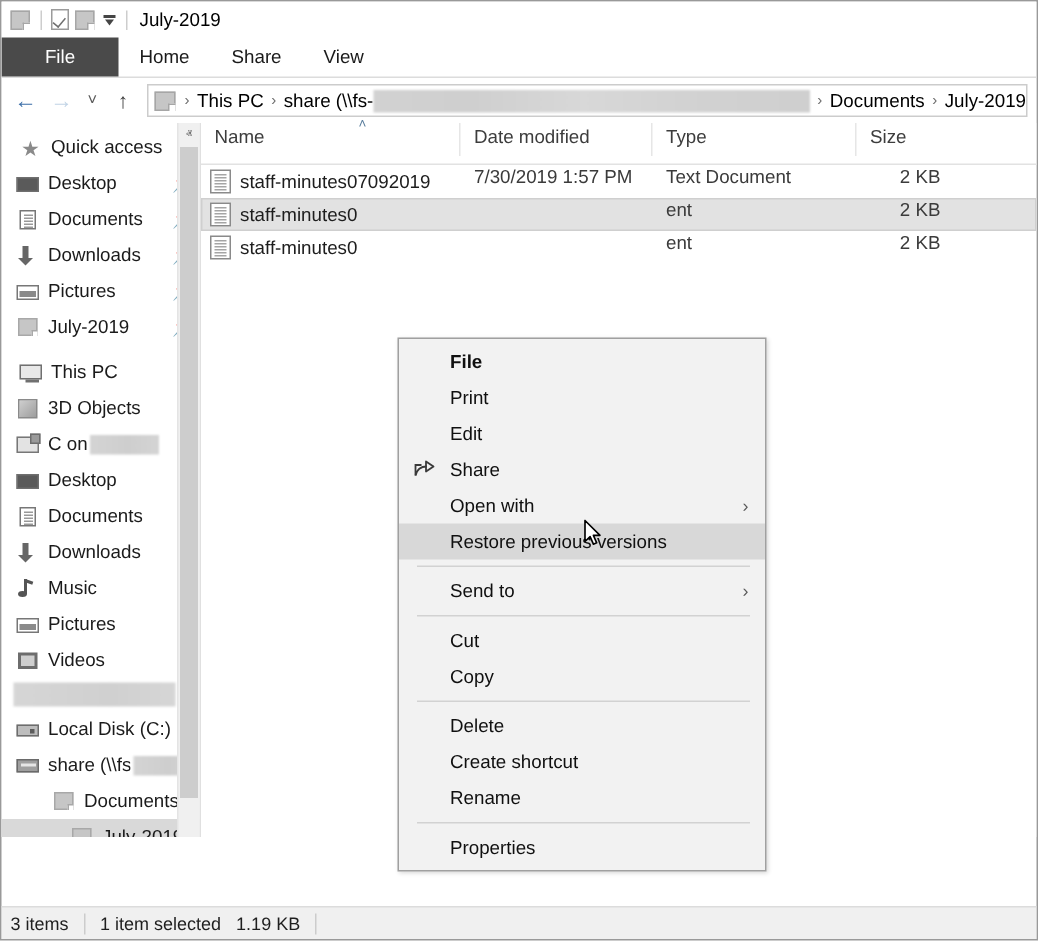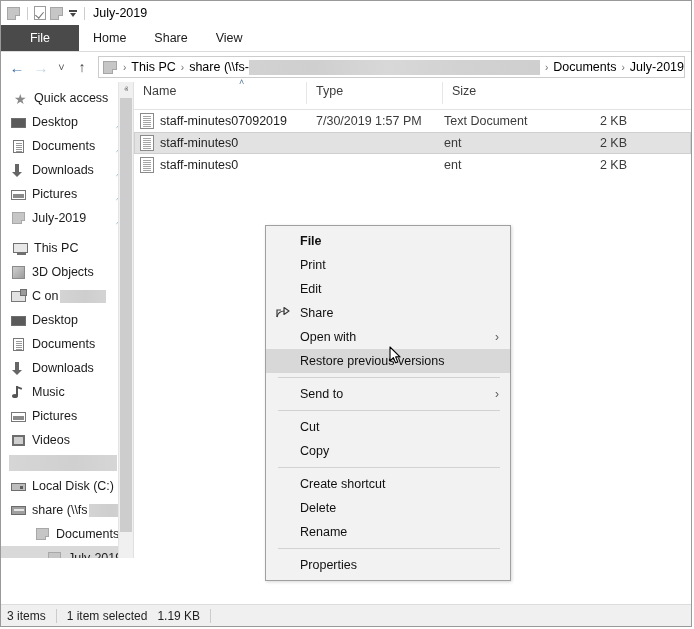--- a/index.html
+++ b/index.html
@@ -447,21 +447,20 @@
   .sort-arrow {
     position: absolute;
     left: 105px;
     top: -5px;
     font-size: 9px;
     color: #5b7f9e;
   }
   .file-row {
     display: flex;
     height: 22px;
-    align-items: center;
     font-size: 12.5px;
     color: #1d1d1d;
     box-sizing: border-box;
     border: 1px solid transparent;
   }
   .file-row.selected {
     background: #e2e2e2;
     border: 1px solid #cfcfcf;
   }
   .cell {
@@ -773,20 +772,21 @@
       </div>
     </div>
 
     <div class="list-pane">
 
       <div class="col-head">
         <div class="col name">
           <span>Name</span>
           <span class="sort-arrow">˄</span>
         </div>
+        <div class="col date">Date modified</div>
         <div class="col type">Type</div>
         <div class="col size">Size</div>
       </div>
 
       <div class="file-row">
         <div class="cell name">
           <span class="txt-icon"></span>
           <span>staff-minutes07092019</span>
         </div>
         <div class="cell date">7/30/2019 1:57 PM</div>
@@ -836,22 +836,22 @@
       <div class="ctx-item highlight">Restore previous versions</div>
       <div class="ctx-sep"></div>
       <div class="ctx-item">
         <span>Send to</span>
         <span class="sub-arrow">›</span>
       </div>
       <div class="ctx-sep"></div>
       <div class="ctx-item">Cut</div>
       <div class="ctx-item">Copy</div>
       <div class="ctx-sep"></div>
+      <div class="ctx-item">Delete</div>
       <div class="ctx-item">Create shortcut</div>
-      <div class="ctx-item">Delete</div>
       <div class="ctx-item">Rename</div>
       <div class="ctx-sep"></div>
       <div class="ctx-item">Properties</div>
     </div>
 
     <div class="cursor">
       <svg width="14" height="20" viewBox="0 0 14 20">
         <path d="M1,1 L1,15 L4.4,11.7 L6.6,16.8 L8.8,15.9 L6.6,10.9 L11,10.9 Z" fill="#ffffff" stroke="#000000" stroke-width="1.1" stroke-linejoin="round"></path>
       </svg>
     </div>

